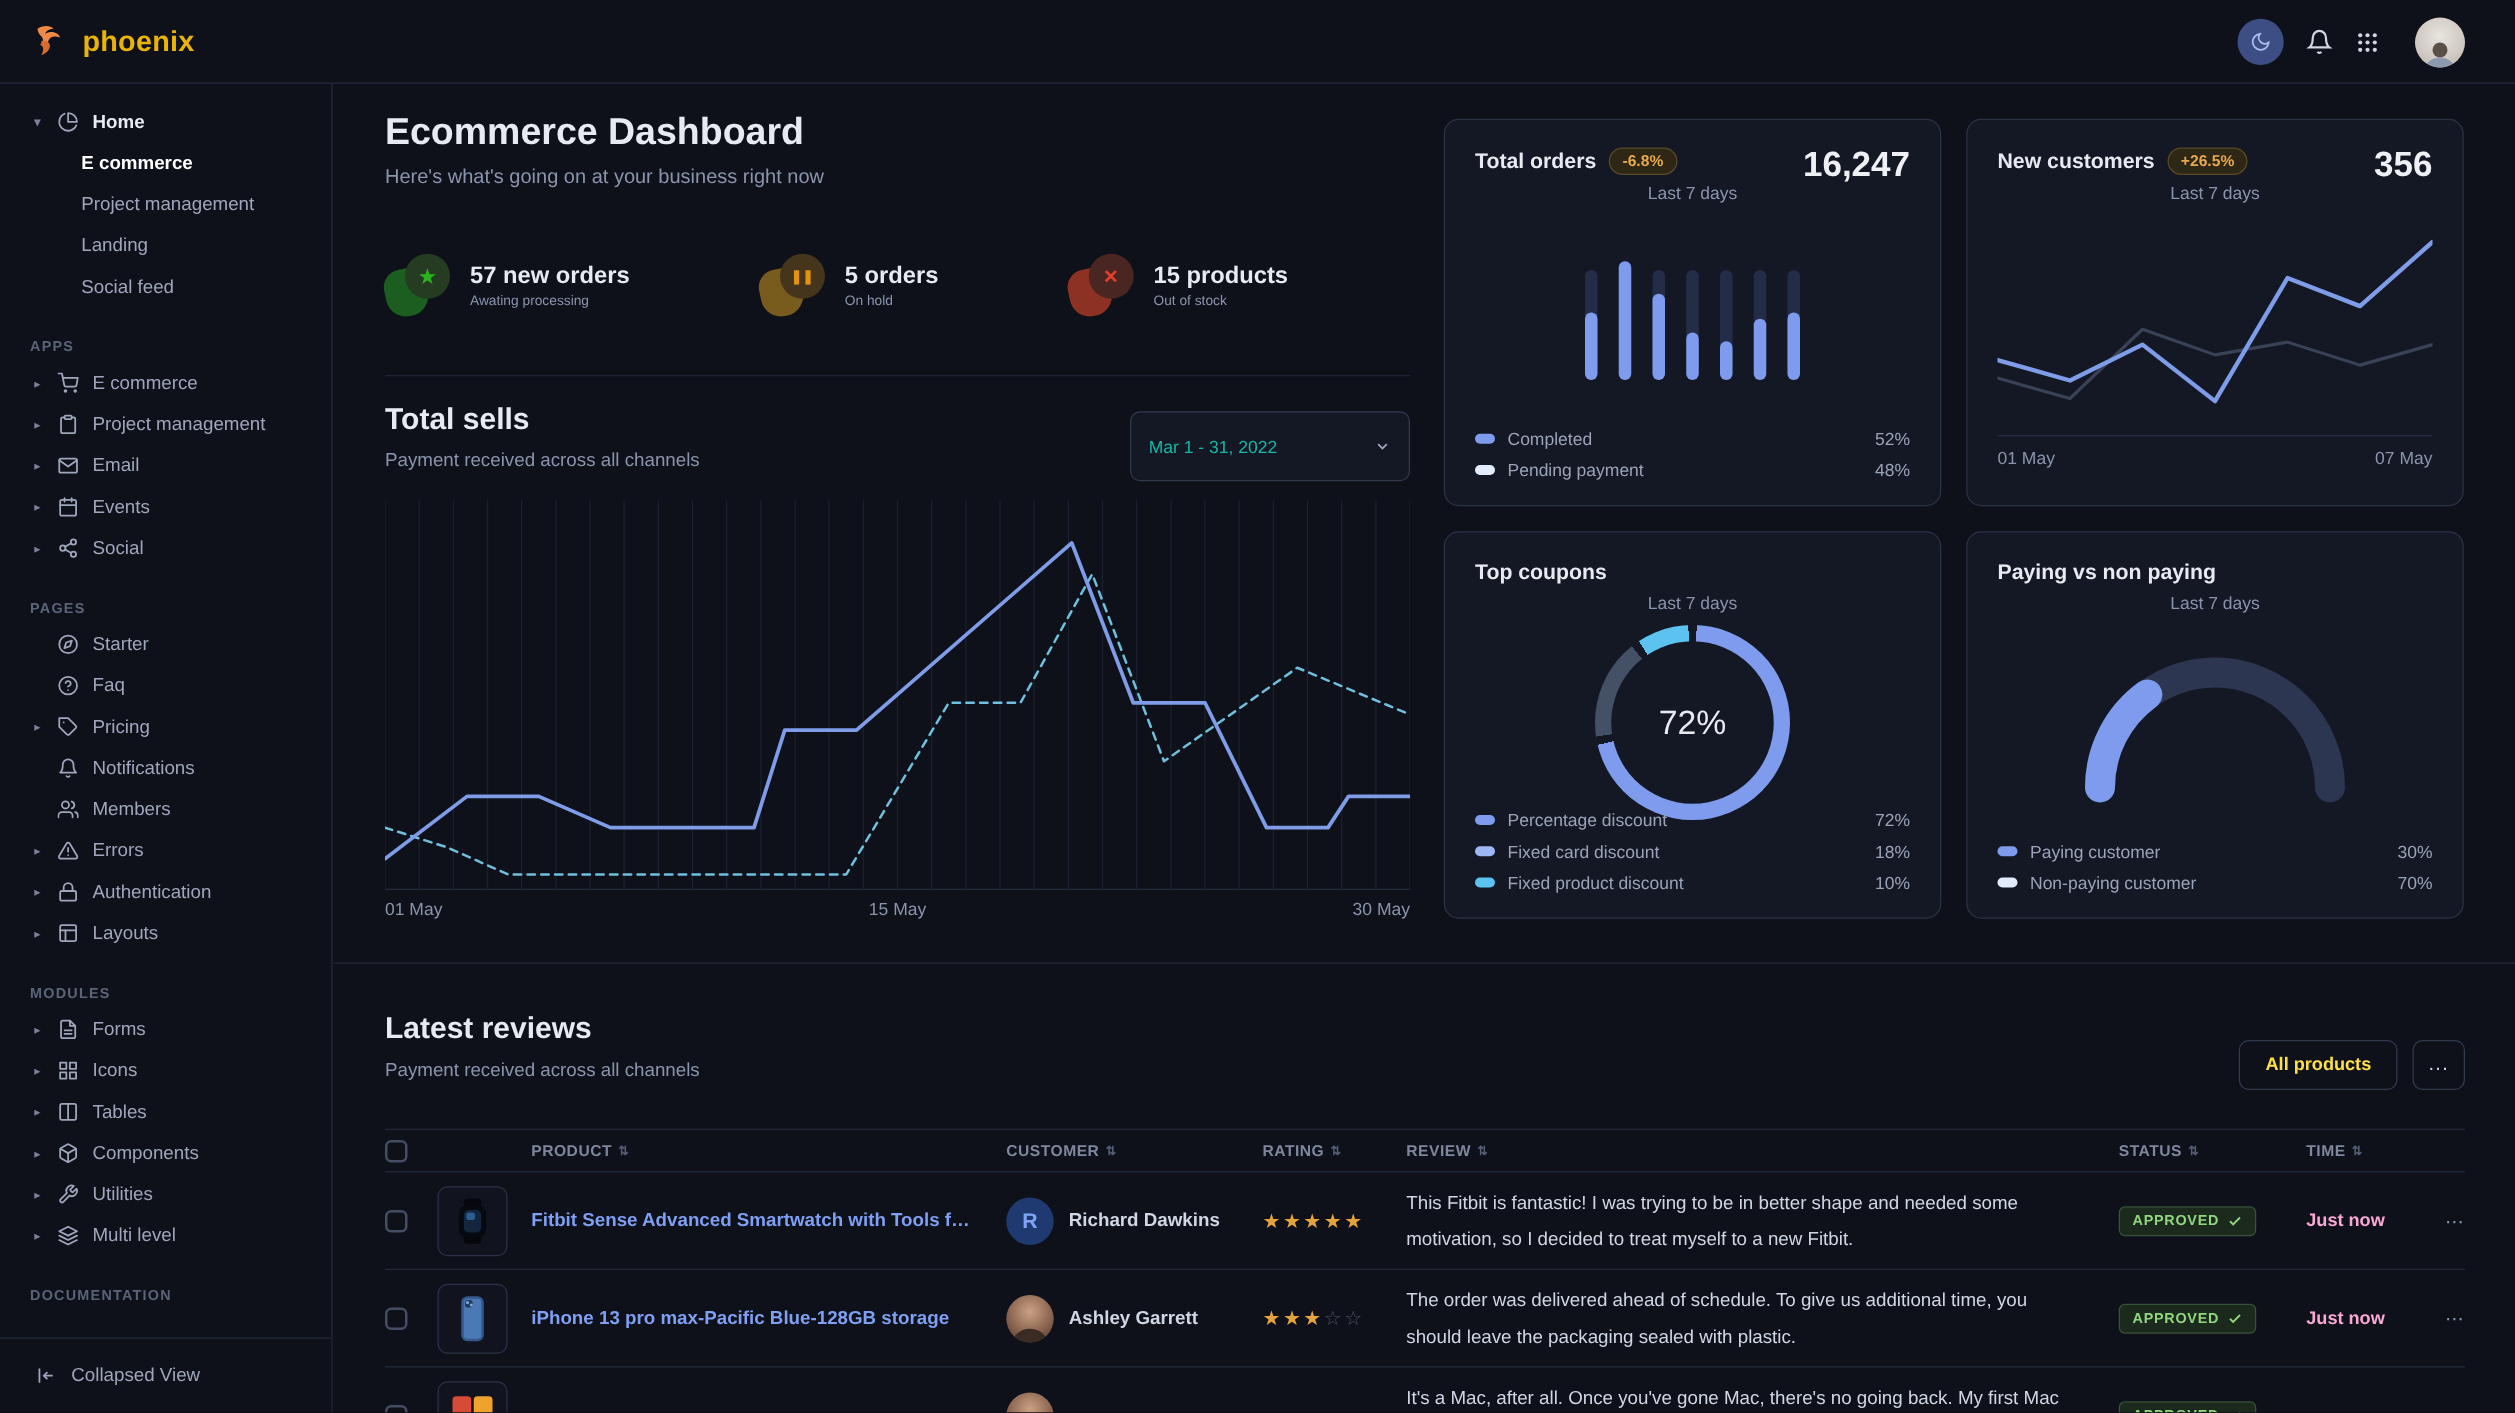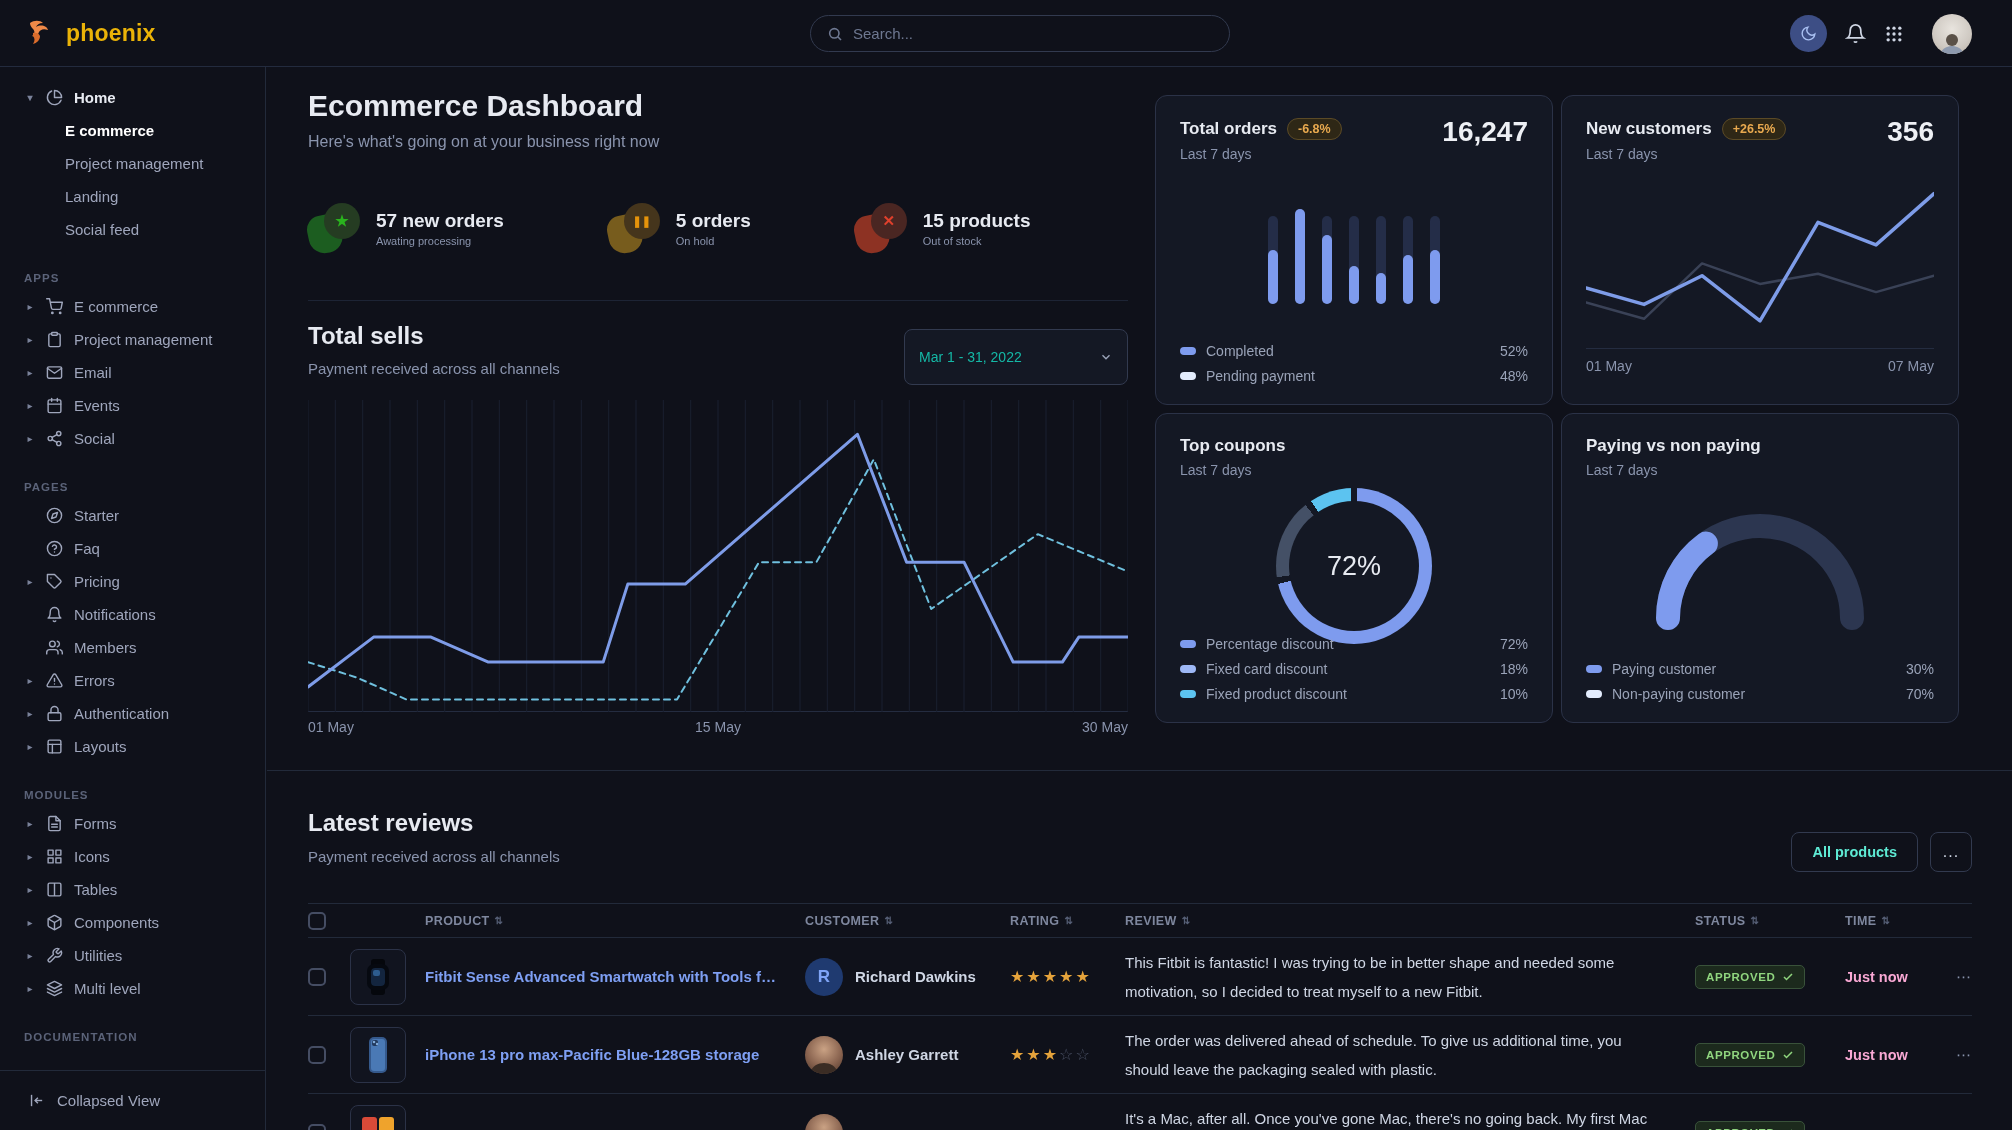--- a/index.html
+++ b/index.html
@@ -47,21 +47,21 @@
 
   .ts-title { position:absolute; left:41px; top:255px; font-size:24px; font-weight:800; color:#e7eaf1; }
   .ts-sub { position:absolute; left:41px; top:293px; font-size:15px; color:#8a94ad; }
   .date-select { position:absolute; left:637px; top:262px; width:224px; height:56px; border:1px solid #323a4f; border-radius:8px; display:flex; align-items:center; justify-content:space-between; padding:18px 14px; color:#14b8a6; font-size:14px; cursor:pointer; background:#141824; }
 
   .ts-chart { position:absolute; left:41px; top:333px; width:820px; height:312px; border-bottom:1px solid #242c40; }
   .ts-labels { position:absolute; left:41px; top:652px; width:820px; font-size:14px; color:#8a94ad; }
   .ts-labels .l { position:absolute; }
 
   
-  .cards { position:absolute; left:888px; top:28px; display:grid; grid-template-columns:398px 398px; grid-template-rows:310px 310px; gap:8px; }
+  .cards { position:absolute; left:888px; top:28px; display:grid; grid-template-columns:398px 398px; grid-template-rows:310px 310px; gap:20px;text-align:center; }
   .card { background:#141824; border:1px solid #2b3247; border-radius:12px; position:relative; padding:22px 24px; }
   .card-title-row { display:flex; align-items:center; gap:10px; }
   .card-title { font-size:17px; font-weight:800; color:#e7eaf1; }
   .badge-pill { font-size:12.5px; font-weight:700; color:#e8a94f; background:#2e2716; border:1px solid #5b4a26; border-radius:11px; padding:3px 10px; }
   .card-value { position:absolute; right:24px; top:20px; font-size:28px; font-weight:800; color:#eef0f5; }
   .card-period { font-size:14px; color:#8a94ad; margin-top:6px; }
   .legend { position:absolute; left:24px; right:24px; bottom:16px; }
   .legend-row { display:flex; align-items:center; gap:10px; height:25px; font-size:14px; color:#9aa3b8; }
   .legend-row .sw { width:16px; height:8px; border-radius:4px; flex:0 0 16px; }
   .legend-row .lv { margin-left:auto; }
@@ -80,21 +80,21 @@
   .gauge-wrap { position:absolute; left:50%; top:72px; transform:translateX(-50%); }
 
   
   .main-divider { position:absolute; left:0; right:0; top:703px; border-top:1px solid #222a3a; }
   .rv-title { position:absolute; left:41px; top:742px; font-size:24px; font-weight:800; color:#e7eaf1; }
   .rv-sub { position:absolute; left:41px; top:781px; font-size:15px; color:#8a94ad; }
   .rv-controls { position:absolute; right:40px; top:765px; display:flex; gap:12px; align-items:center; }
   .rv-search { width:334px; height:40px; border:1px solid #323a4f; border-radius:8px; display:flex; align-items:center; gap:10px; padding:0 14px; color:#6e7891; }
   .rv-search input { background:transparent; border:none; outline:none; color:#9aa3b8; font-size:14.5px; width:100%; font-family:inherit; }
   .rv-search input::placeholder { color:#6e7891; }
-  .btn-outline { height:40px; border:1px solid #323a4f; border-radius:8px; background:transparent; color:#5eead4; font-size:14.5px; font-weight:700; padding:0 20px; cursor:pointer; font-family:inherit; }
+  .btn-outline { height:40px; border:1px solid #323a4f; border-radius:8px; background:transparent; color:#fde047; font-size:14.5px; font-weight:700; padding:0 20px; cursor:pointer; font-family:inherit; }
   .btn-more { width:42px; height:40px; border:1px solid #323a4f; border-radius:8px; background:transparent; color:#cfd6e4; font-size:16px; cursor:pointer; letter-spacing:1px; }
 
   .rtable { position:absolute; left:41px; top:836px; width:1664px; }
   .trow { display:grid; grid-template-columns:42px 75px 380px 205px 115px 570px 150px 95px 32px; align-items:center; border-top:1px solid #222a3a; }
   .trow.head { height:34px; }
   .trow.body { height:78px; }
   .th { font-size:12.5px; font-weight:700; color:#7e879e; letter-spacing:.4px; display:flex; align-items:center; gap:5px; }
   .th .sort { font-size:10px; color:#565f76; }
   .cb { width:18px; height:18px; border:2px solid #454d63; border-radius:5px; cursor:pointer; }
   .thumb { width:56px; height:56px; border:1px solid #2b3247; border-radius:8px; background:#11141f; display:flex; align-items:center; justify-content:center; overflow:hidden; }
@@ -119,29 +119,20 @@
 
   <div class="topbar">
     <div class="brand">
       <span>
         <svg width="30" height="28" viewBox="0 0 30 28">
           <path d="M4 4 C8 1 14 1 17 4 C13 4 11 6 10 8 C15 5 21 7 22 11 C17 9 14 11 13 13 C12 16 9 18 6 17 C9 15 9 12 7 10 C5 8 4 6 4 4 Z" fill="#ef8948"></path>
           <path d="M7 14 C10 13 13 14 14 17 C14 21 11 24 7 25 C9 22 9 19 7 17 Z" fill="#d96c2c"></path>
         </svg>
       </span>
       <span class="brand-name">phoenix</span>
-    </div>
-    <div class="search-pill">
-      <span>
-        <svg width="16" height="16" viewBox="0 0 24 24" fill="none" stroke="#6e7891" stroke-width="2.4">
-            <circle cx="11" cy="11" r="7"></circle>
-            <line x1="21" y1="21" x2="16.2" y2="16.2"></line>
-          </svg>
-      </span>
-      <input type="text" placeholder="Search..." style="">
     </div>
     <div class="top-actions">
       <div class="moon-btn">
         <span>
           <svg width="17" height="17" viewBox="0 0 24 24" fill="none" stroke="#a9c0f2" stroke-width="2">
               <path d="M21 12.79A9 9 0 1 1 11.21 3 7 7 0 0 0 21 12.79z"></path>
             </svg>
         </span>
       </div>
       <div class="icon-btn">

